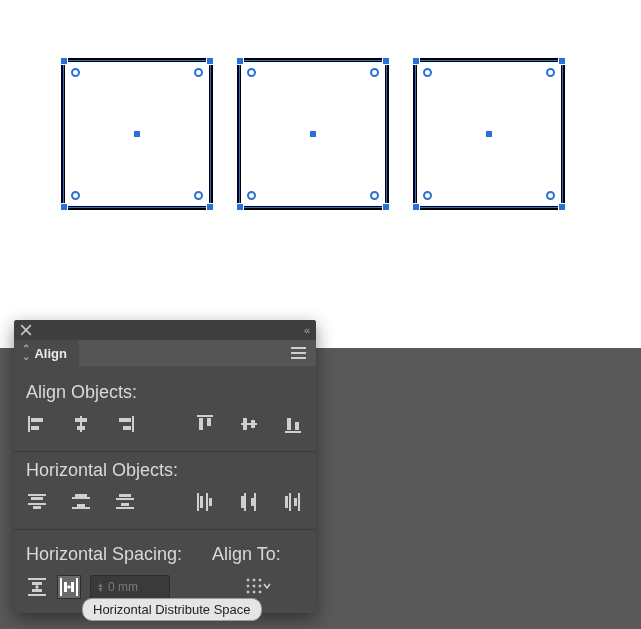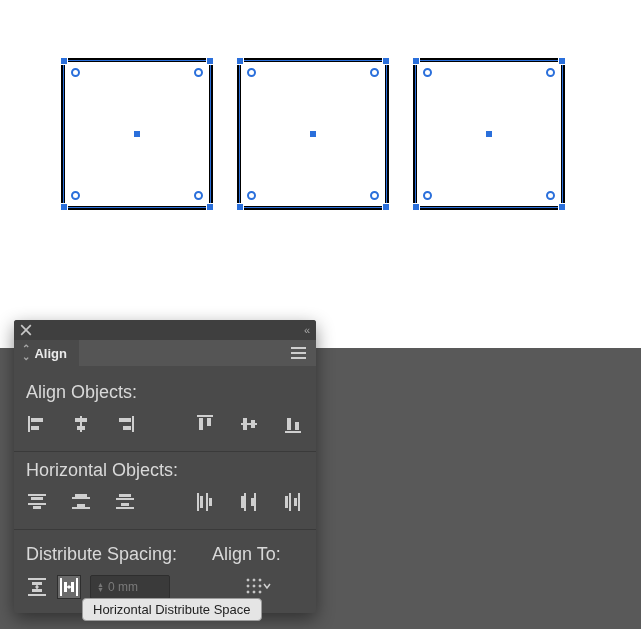--- a/index.html
+++ b/index.html
@@ -119,21 +119,21 @@
   .alignto-btn{width:28px;height:22px;margin:4px auto 0 auto;display:flex;align-items:center;justify-content:center;}
 
   .controls-row{display:flex;align-items:center;gap:10px;margin-top:8px;}
 
   
   .tooltip{
     position:absolute;left:82px;top:598px;
     background:var(--tooltip-bg);
     border:1px solid var(--tooltip-border);
     padding:3px 10px;font-size:13px;color:var(--tooltip-text);
-    border-radius:4px;
+    border-radius:10px;
   }
 </style>
 </head>
 <body>
 
 <div class="canvas">
   <div class="shape" style="left:61px;top:58px;">
     <div class="sel-outline"></div>
     <div class="anchor tl"></div>
     <div class="anchor tr"></div>
@@ -298,21 +298,21 @@
               <rect x="14" y="0" width="2" height="18" fill="#cfcfcf"></rect>
             </svg>
         </div>
       </div>
     </div>
 
     <div class="divider"></div>
 
     <div class="bottom-row">
       <div class="bottom-left">
-        <div class="section-label">Distribute Spacing:</div>
+        <div class="section-label">Horizontal Spacing:</div>
         <div class="controls-row">
           <div class="ibtn" title="Vertical Distribute Space">
             <svg width="18" height="18">
                 <rect x="0" y="0" width="18" height="2" fill="#cfcfcf"></rect>
                 <rect x="4" y="4" width="10" height="3" fill="#cfcfcf"></rect>
                 <rect x="4" y="11" width="10" height="3" fill="#cfcfcf"></rect>
                 <rect x="0" y="16" width="18" height="2" fill="#cfcfcf"></rect>
                 <line x1="9" y1="7" x2="9" y2="11" stroke="#cfcfcf" stroke-width="1"></line>
                 <polygon points="9,7 7,9 11,9" fill="#cfcfcf"></polygon>
                 <polygon points="9,11 7,9 11,9" fill="#cfcfcf"></polygon>

